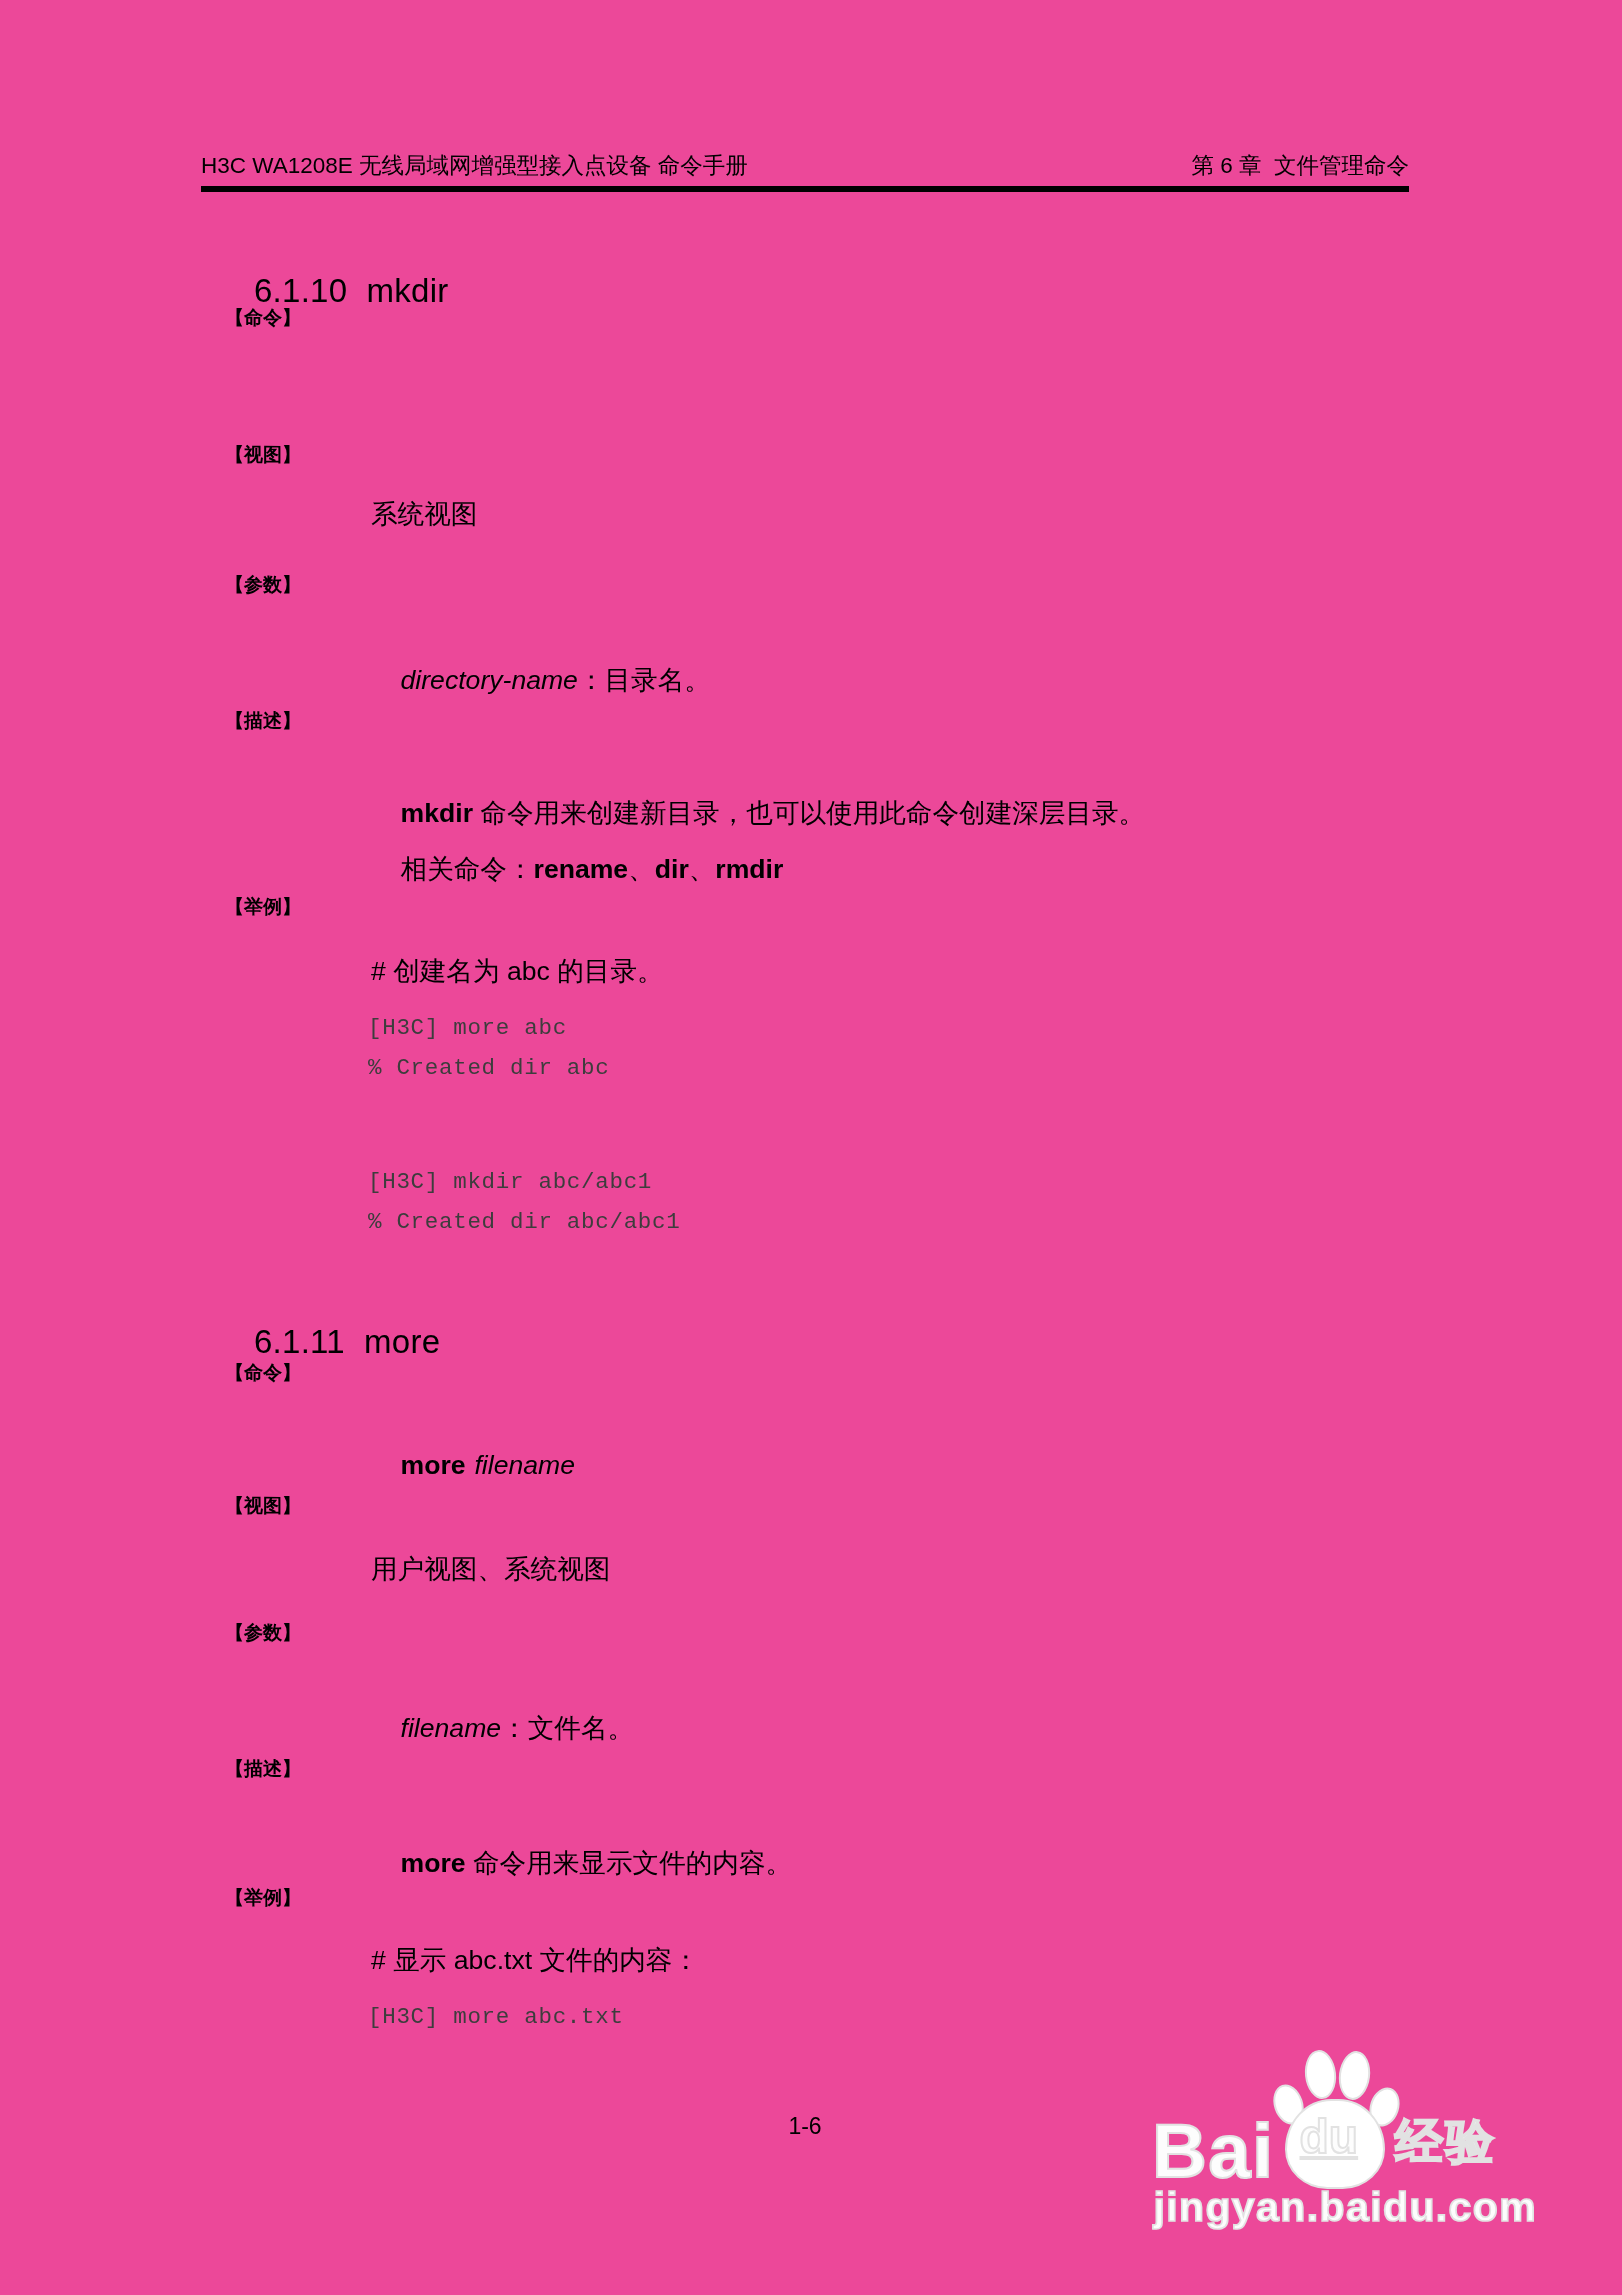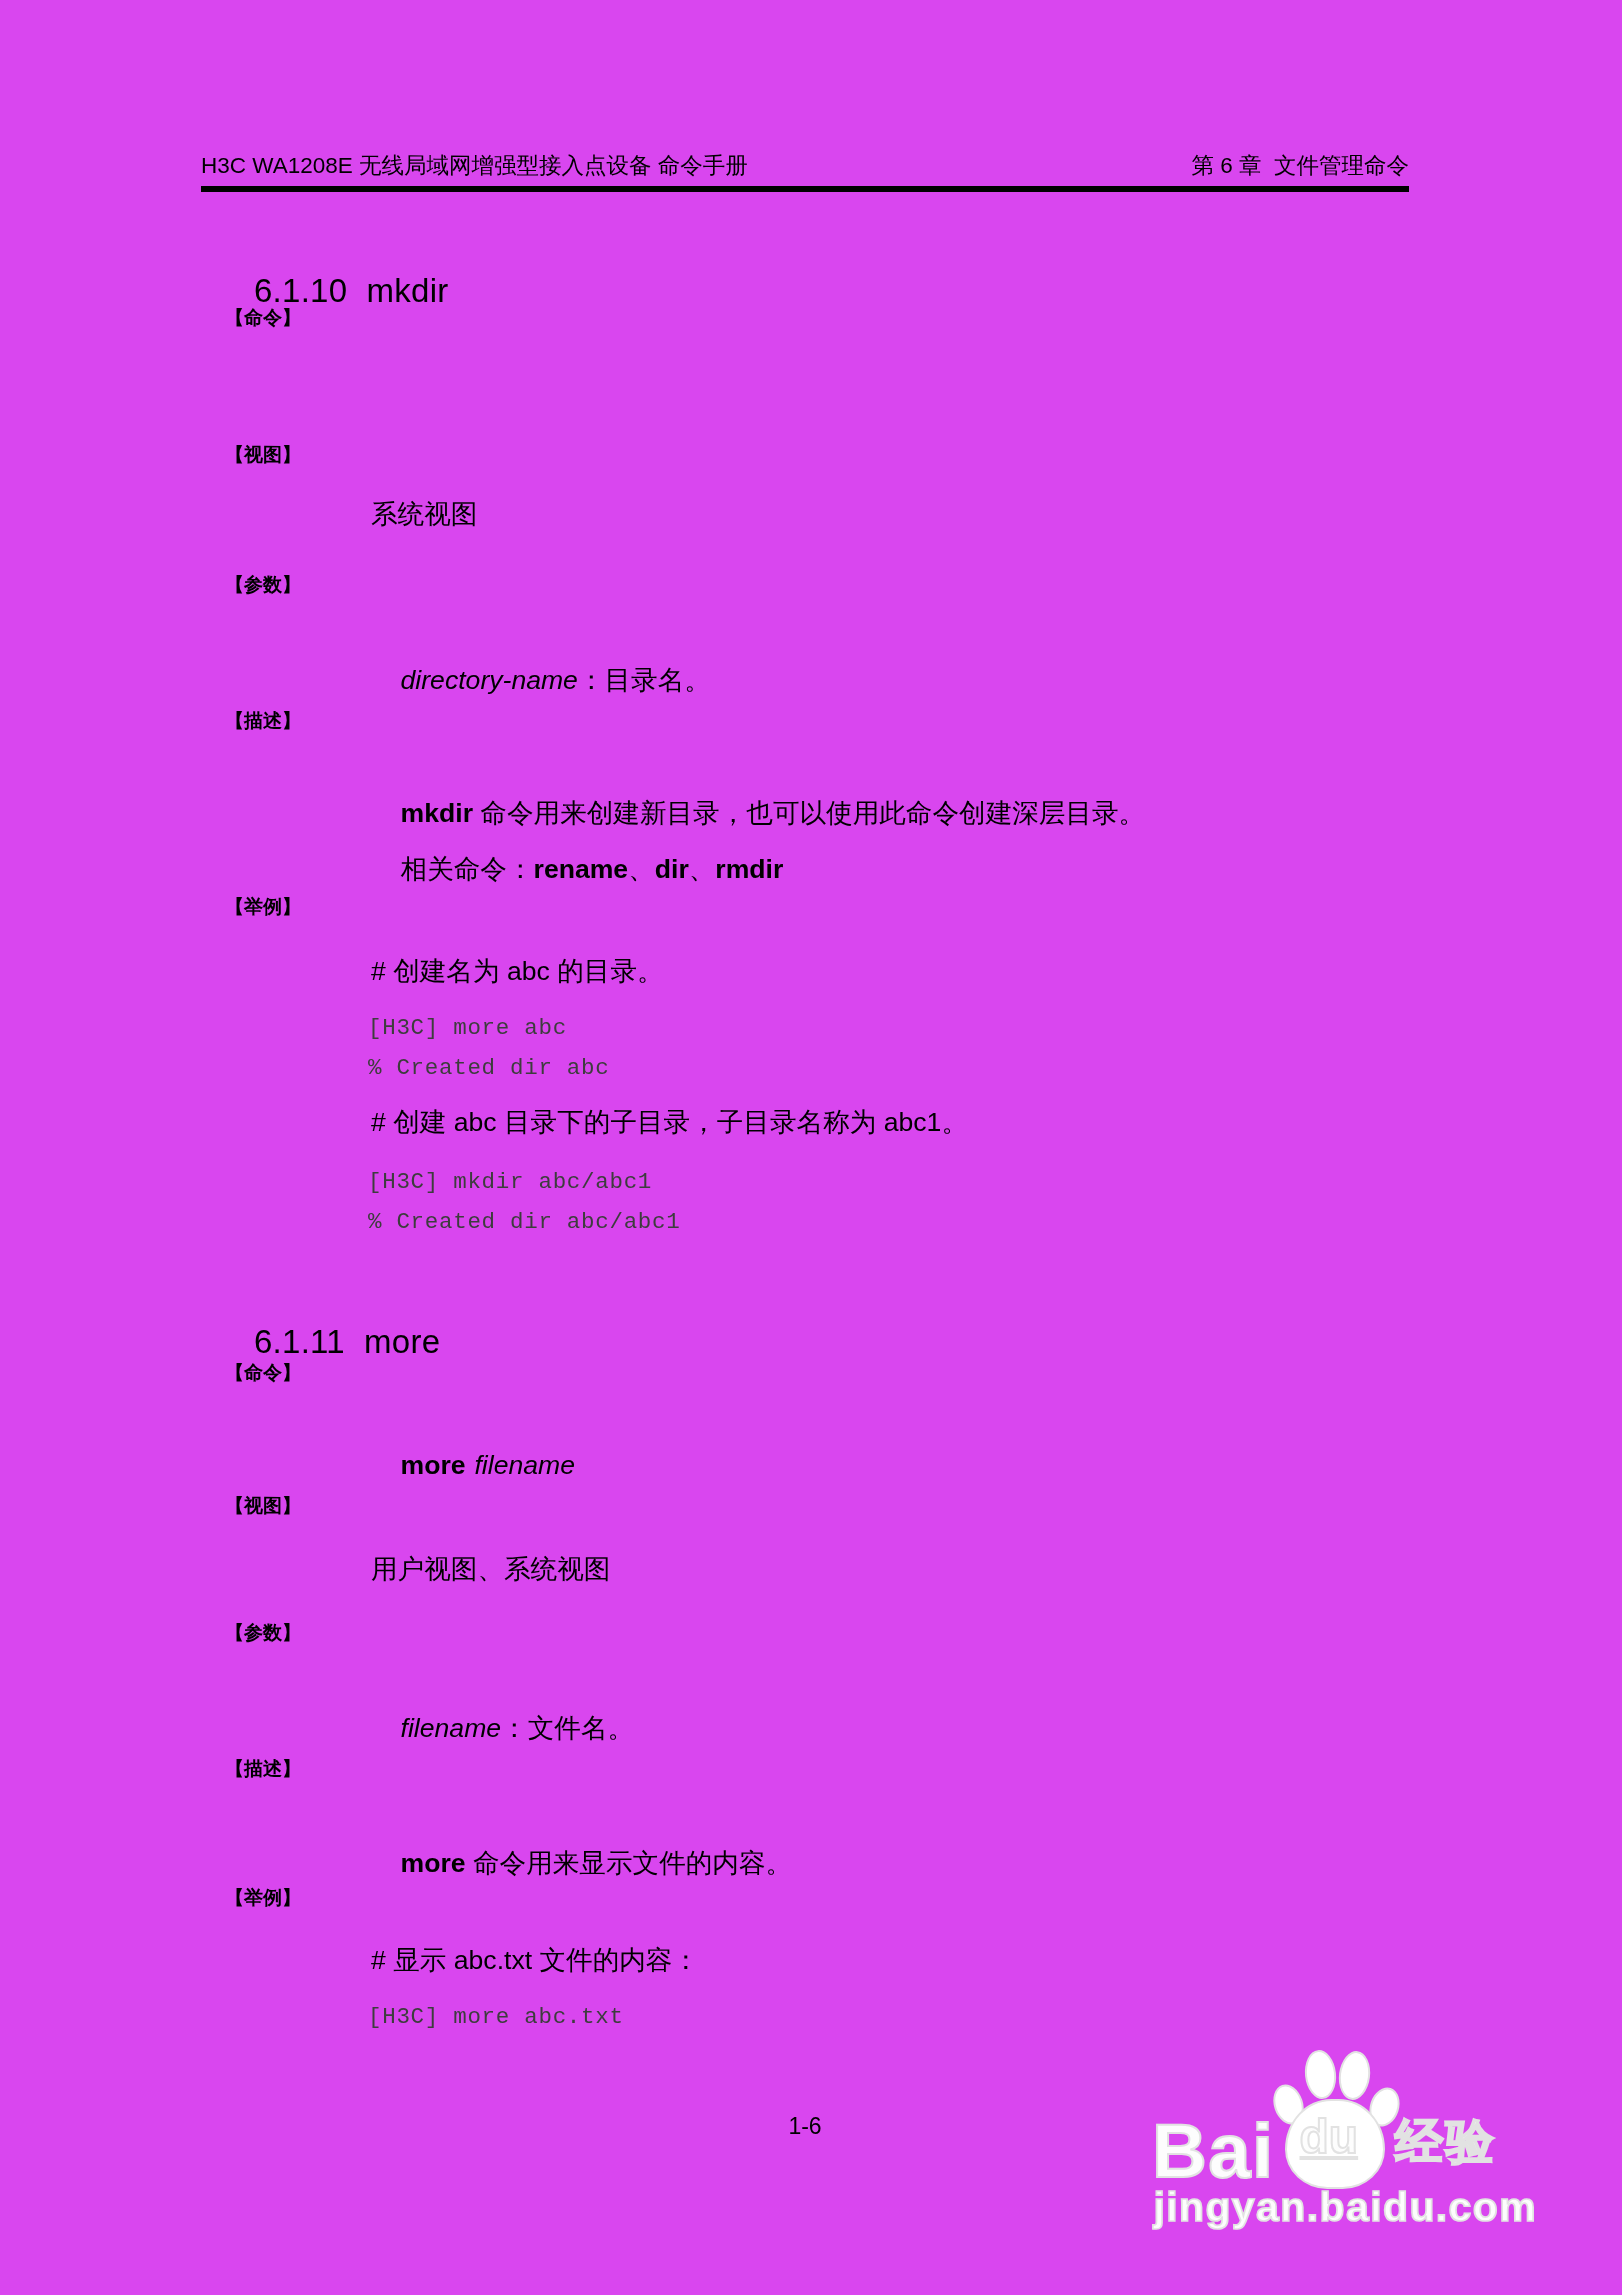--- a/index.html
+++ b/index.html
@@ -1,21 +1,21 @@
 <!DOCTYPE html>
 <html style="font-size:11px"><head>
 <meta charset="utf-8">
 <style>
   * { margin:0; padding:0; box-sizing:border-box; }
   html,body { background:#ffffff; }
   .page {
     position:relative;
     width:1623px;
     height:2295px;
-    background:#d946ef;
+    background:#ec4899;
     font-family:"Liberation Sans", sans-serif;
     color:#000000;
     overflow:hidden;
   }
   .line { position:absolute; white-space:pre; line-height:1.15; }
 
   
   .header-left  { top:153px; left:201px;  font-size:22.5px; }
   .header-right { top:153px; right:214px; font-size:22.5px; }
   .header-rule  { position:absolute; top:186px; left:201px; width:1208px; height:6.1px; background:#000; }
@@ -77,21 +77,20 @@
     <span class="b">mkdir</span><span> 命令用来创建新目录，也可以使用此命令创建深层目录。</span>
   </div>
   <div class="line body" style="top:823px">
     <span>相关命令：</span><span class="b">rename</span><span>、</span><span class="b">dir</span><span>、</span><span class="b">rmdir</span>
   </div>
 
   <div class="line label" style="top:896px">【举例】</div>
   <div class="line body" style="top:956px"># 创建名为 abc 的目录。</div>
   <div class="line code" style="top:1016px">[H3C] more abc</div>
   <div class="line code" style="top:1056px">% Created dir abc</div>
-  <div class="line body" style="top:1107px"># 创建 abc 目录下的子目录，子目录名称为 abc1。</div>
   <div class="line code" style="top:1170px">[H3C] mkdir abc/abc1</div>
   <div class="line code" style="top:1210px">% Created dir abc/abc1</div>
 
   <div class="line heading" style="top:1285px">
     <span>6.1.11</span><span class="sec-name">more</span>
   </div>
 
   <div class="line label" style="top:1362px">【命令】</div>
   <div class="line body" style="top:1419px">
     <span class="b">more</span><span class="i gap">filename</span>

